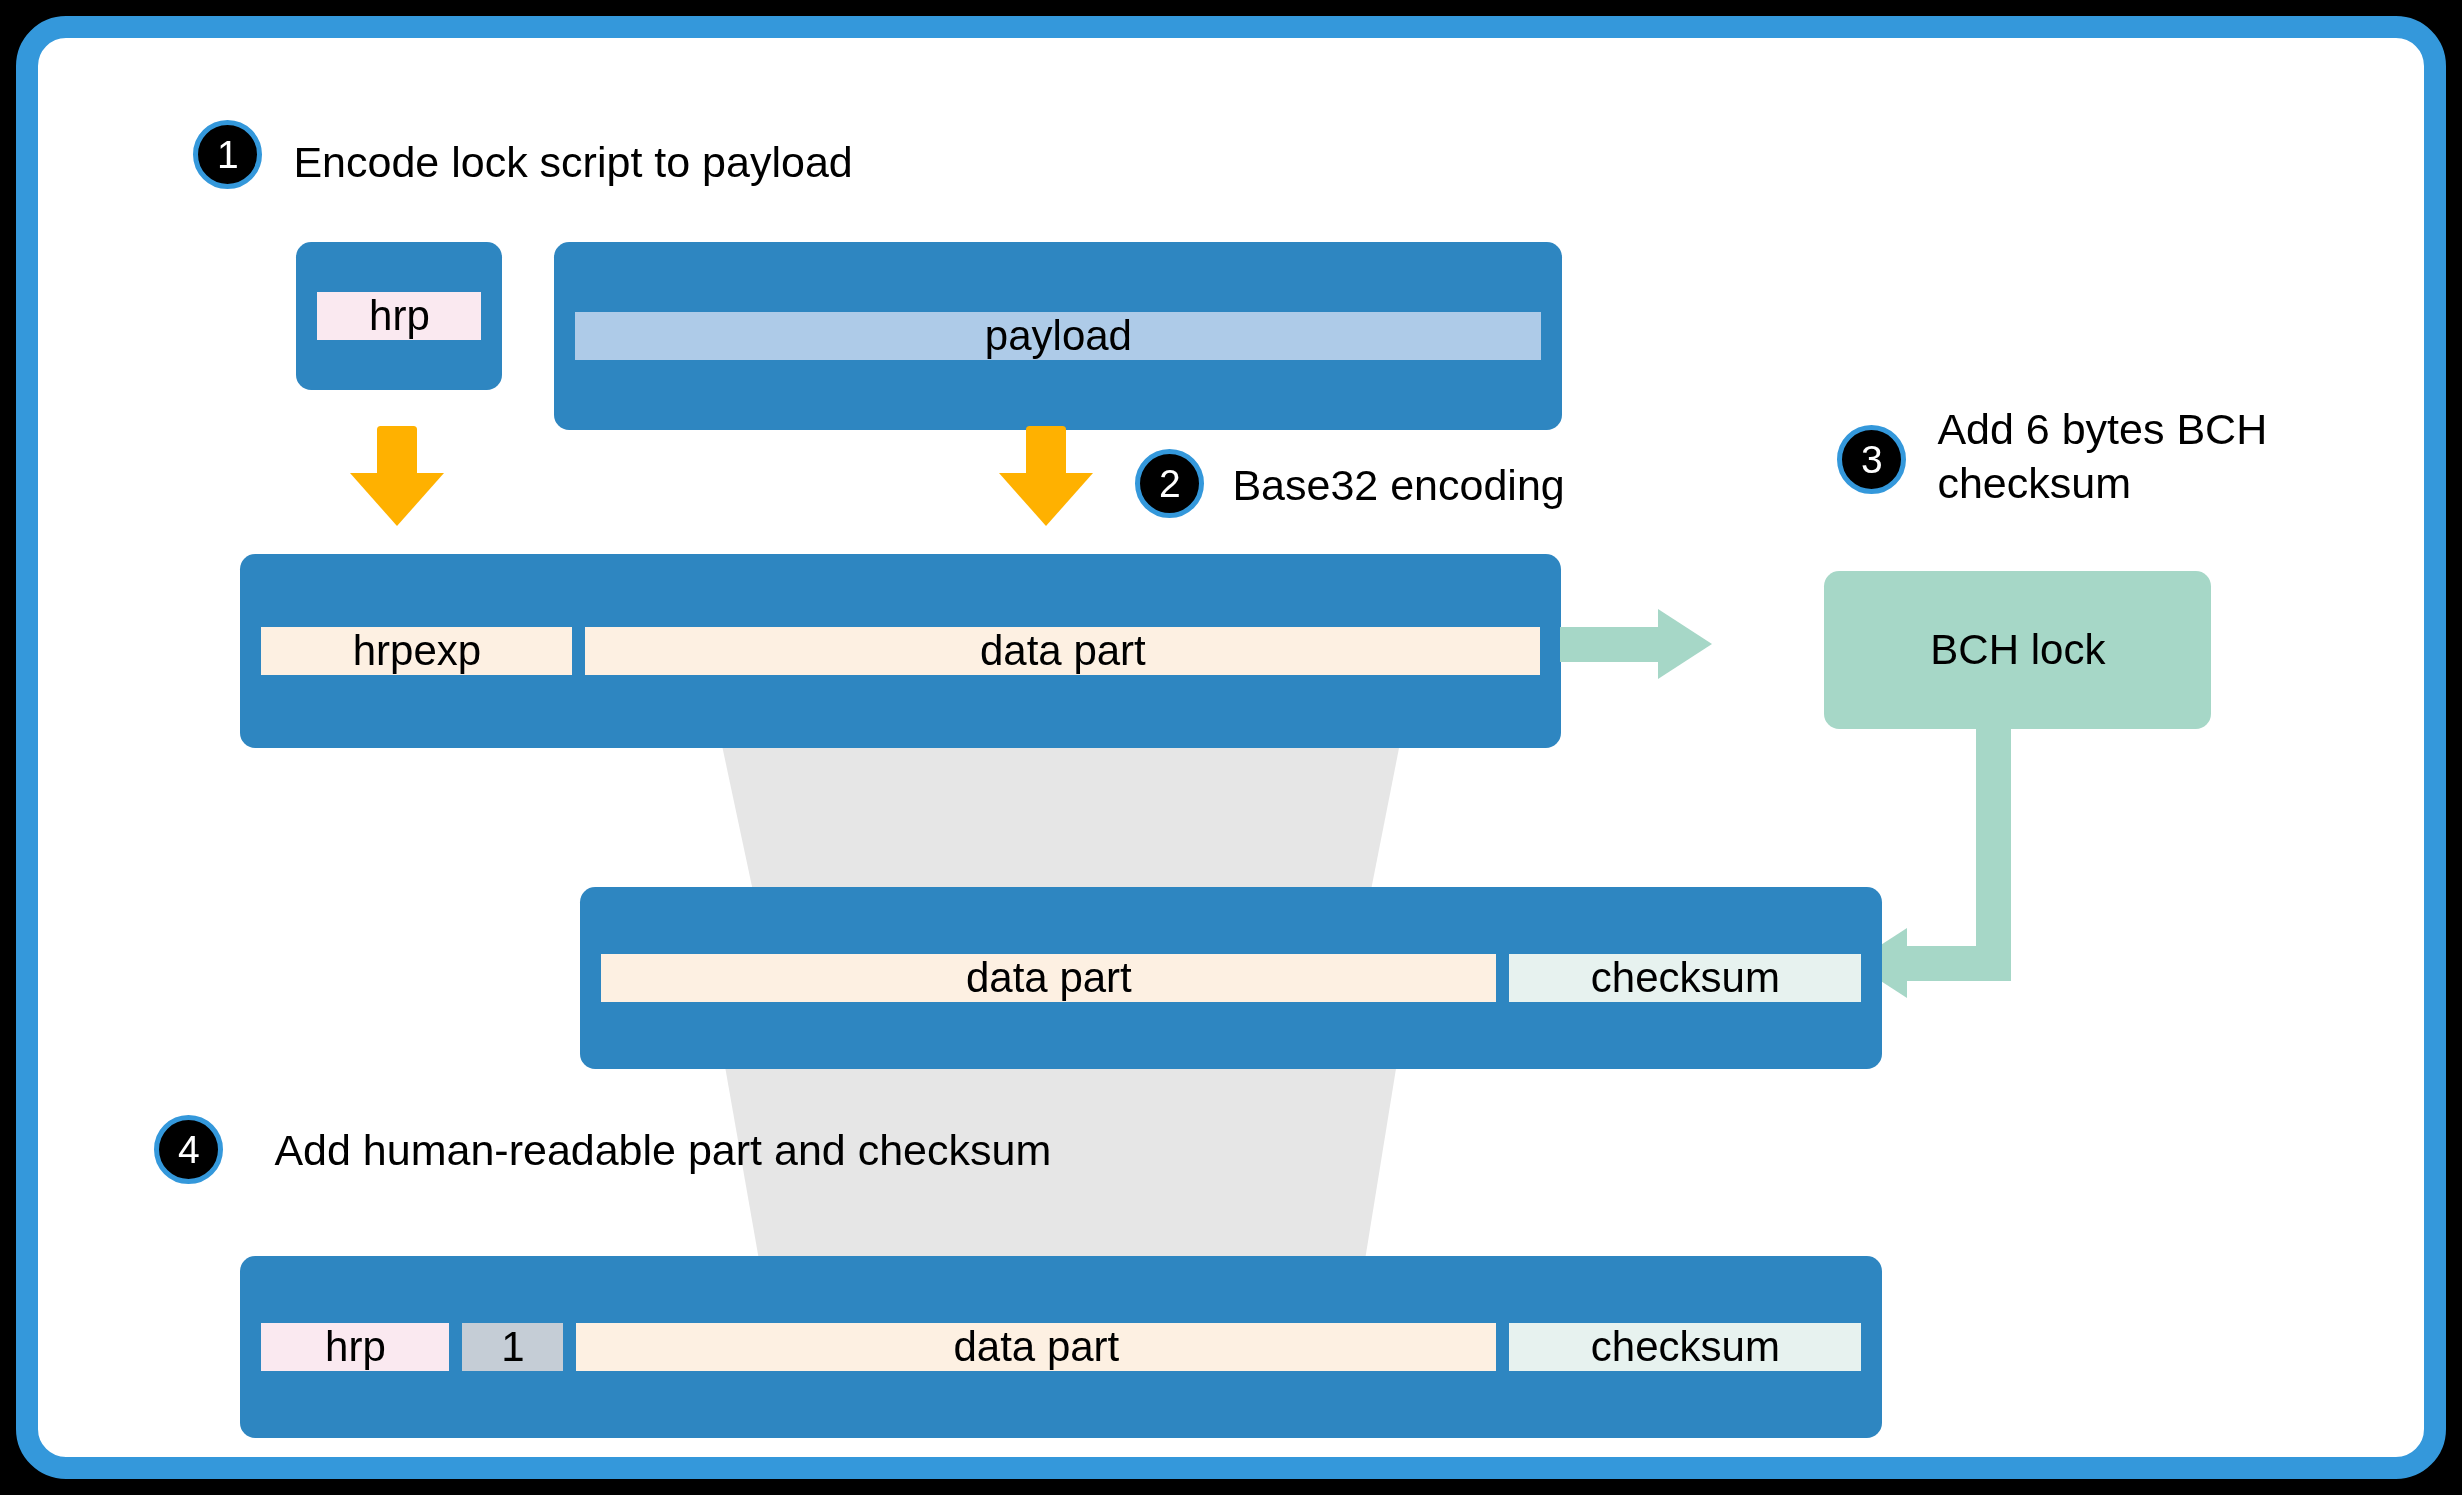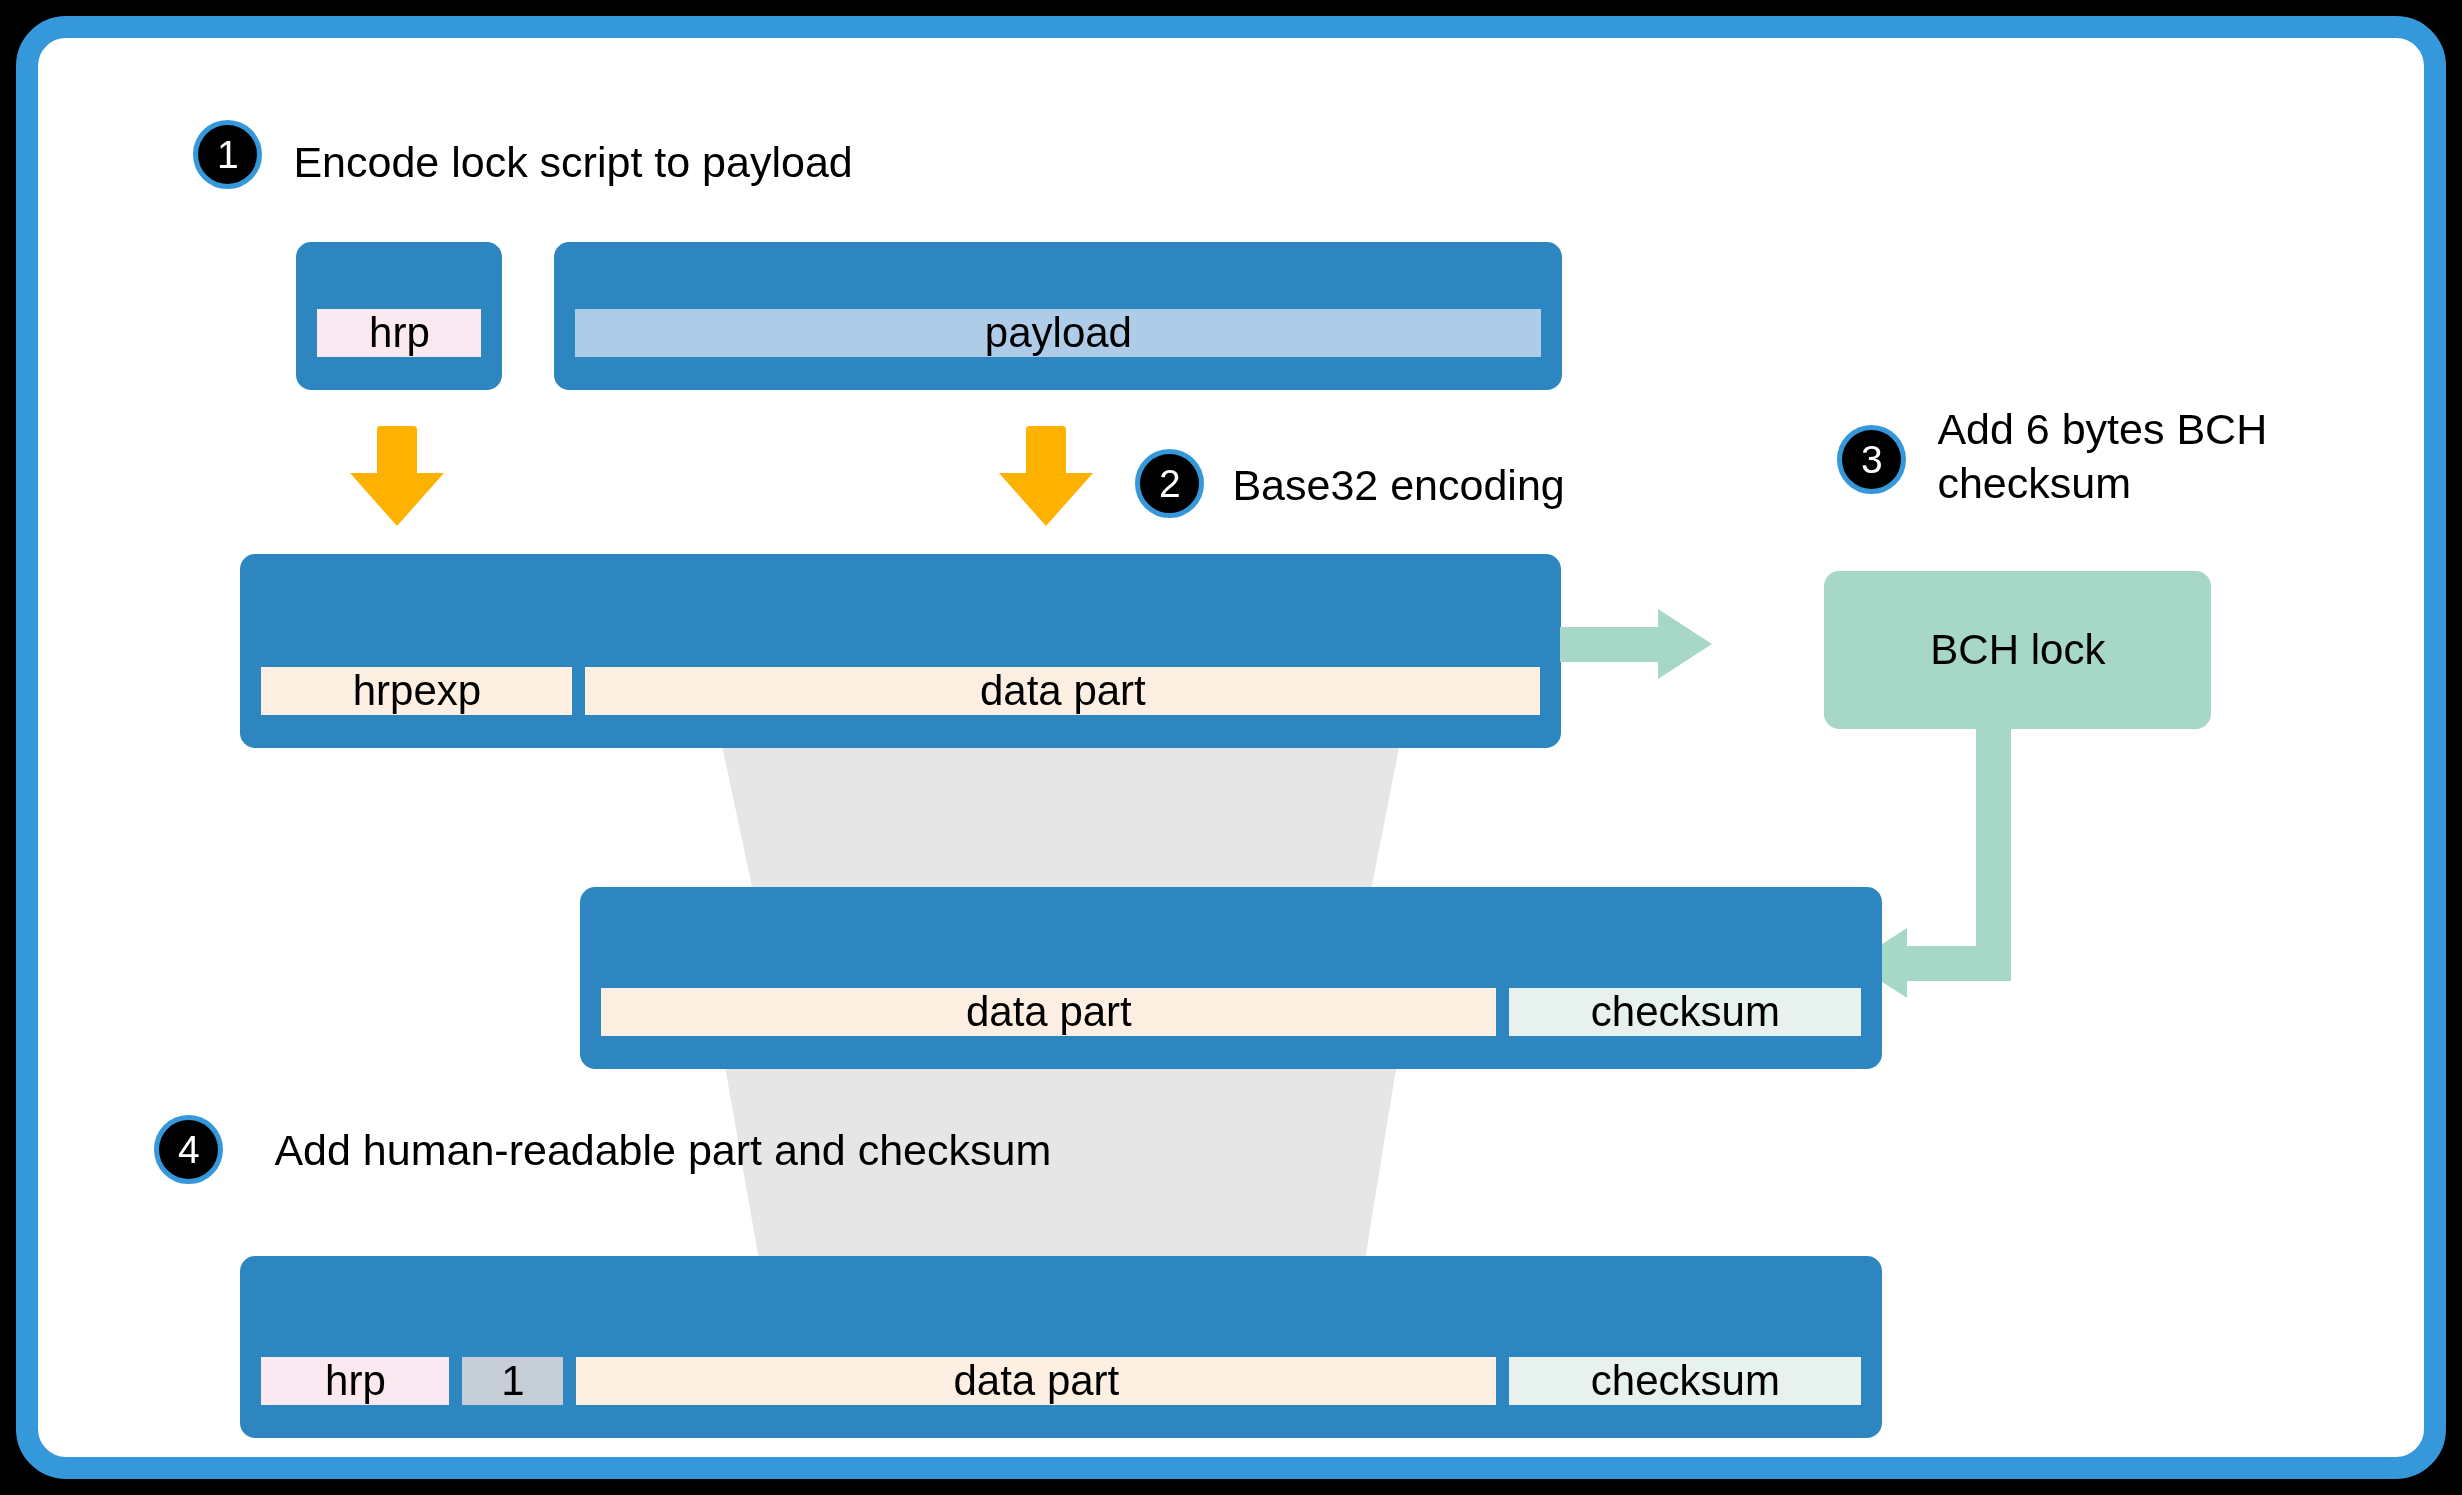--- a/index.html
+++ b/index.html
@@ -54,21 +54,21 @@
     font-family: "Liberation Sans", sans-serif;
   }
 
   
   .row-box {
     position: absolute;
     background: #2e86c1;
     border-radius: 15.2px;
     box-sizing: border-box;
     display: flex;
-    align-items: flex-end;
+    align-items: center;
     padding: 33px 21px;
     gap: 13px;
   }
   .cell {
     display: flex;
     align-items: center;
     justify-content: center;
     color: #000000;
     font-size: 42px;
     font-family: "Liberation Sans", sans-serif;
@@ -172,21 +172,21 @@
       <polygon points="105,0 1265,0 1205,370 170,370" fill="#e6e6e6"></polygon>
     </svg>
 
     <div class="step-bullet" style="left:155px; top:82px;">1</div>
     <div class="step-label" style="left:255px; top:97px;">Encode lock script to payload</div>
 
     <div class="row-box" style="left:258px; top:204px; width:206px; height:148px;">
       <div class="cell cell-hrp" style="flex:1;">hrp</div>
     </div>
 
-    <div class="row-box" style="left:516px; top:204px; width:1008px; height:148px;">
+    <div class="row-box" style="left:516px; top:204px; width:1008px; height:188px;">
       <div class="cell cell-payload" style="flex:1;">payload</div>
     </div>
 
     <div class="arrow-down-orange" style="left:312px; top:388px;">
       <div class="shaft"></div>
         <div class="head"></div>
     </div>
     <div class="arrow-down-orange" style="left:961px; top:388px;">
       <div class="shaft"></div>
         <div class="head"></div>

